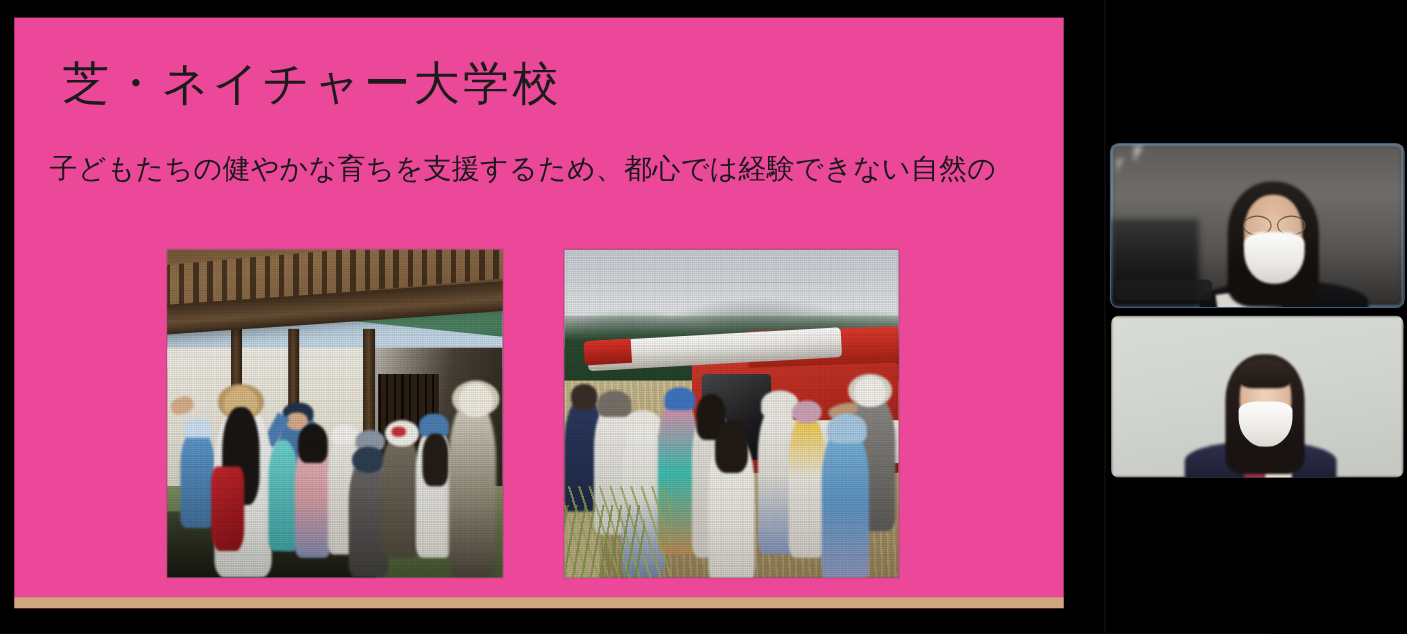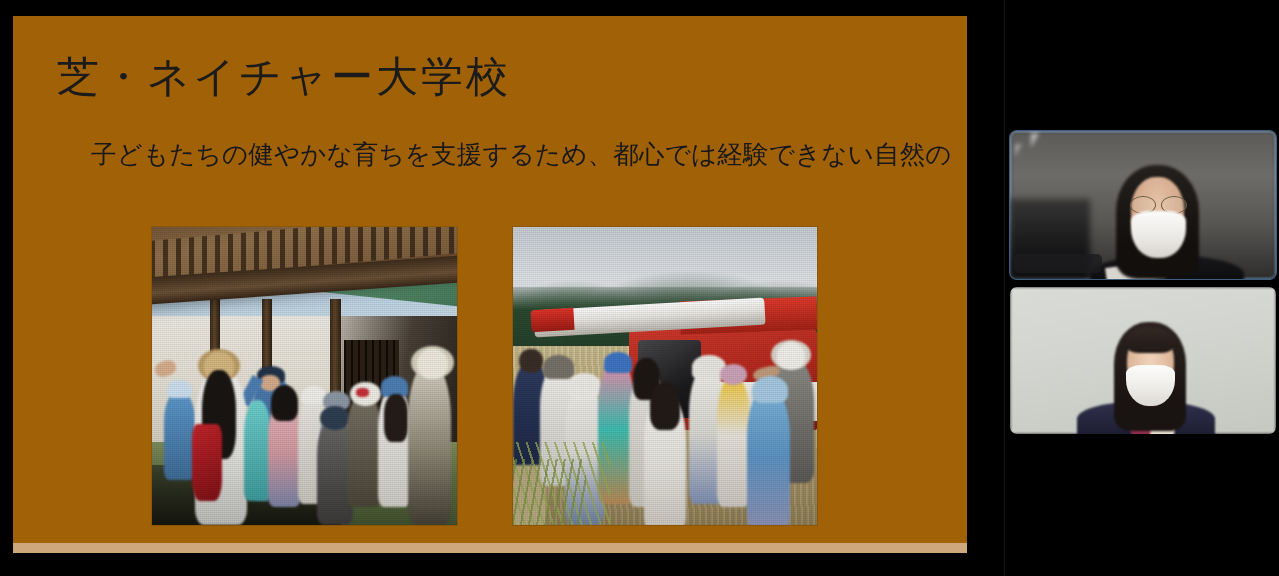--- a/index.html
+++ b/index.html
@@ -48,21 +48,20 @@
   #slide-body {
     position: absolute;
     left: 32px;
     top: 120px;
     width: 900px;
     font-family: "Liberation Sans", "DejaVu Sans", sans-serif;
     font-size: 25.5px;
     line-height: 1.42;
     color: #18181a;
     letter-spacing: 0.2px;
-    margin-left: 46px;
   }
 
   
   .photo {
     position: absolute;
     overflow: hidden;
     background: #6d6a62;
     box-shadow: 0 0 0 1px rgba(0,0,0,0.12);
   }
   #photo-left  { left: 139px; top: 211px; width: 305px; height: 298px; }
@@ -354,21 +353,21 @@
     position: absolute; left: 53%; top: 82%; width: 9%; height: 20%;
     background: #e3dccb; transform: rotate(4deg);
     filter: blur(1.2px);
   }
 </style>
 </head>
 <body>
 
 <div id="stage" style="background: rgb(0, 0, 0);">
 
-  <div id="slide" style="background: #a16207;">
+  <div id="slide" style="background: #ec4899;">
 
     <div id="slide-title" style="color: rgb(27, 27, 27);">芝・ネイチャー大学校</div>
 
     <div id="slide-body" style="color: rgb(24, 24, 26);">
       <div>子どもたちの健やかな育ちを支援するため、都心では経験できない自然の</div>
     </div>
 
     <div class="photo" id="photo-left">
       <div class="photo-canvas">
         <div class="ly" id="pl-sky"></div>

